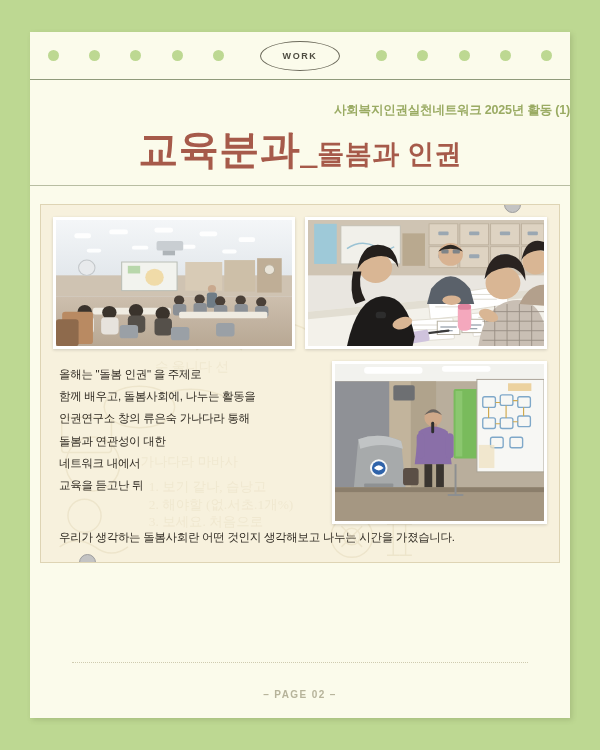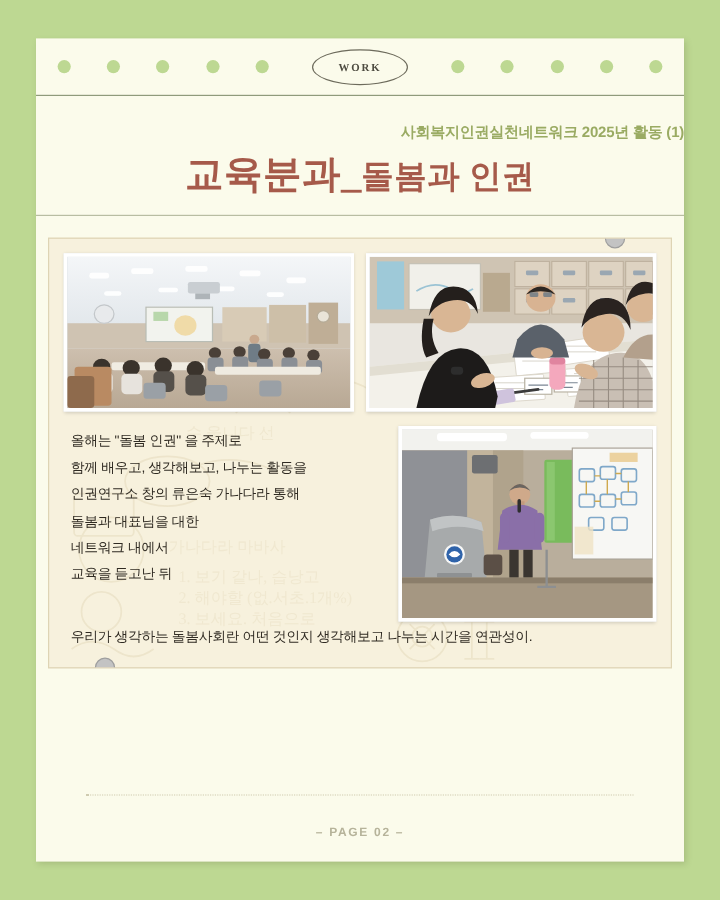--- a/index.html
+++ b/index.html
@@ -63,21 +63,21 @@
     border: 1px solid #6d6b5c;
     border-radius: 50%;
     display: flex;
     align-items: center;
     justify-content: center;
     background: transparent;
     margin: 0 6px;
   }
 
   .work-badge span {
-    font-family: Liberation Serif, serif;
+    font-family: Liberation Sans, sans-serif;
     font-size: 9px;
     letter-spacing: 1.6px;
     color: #4e4c41;
     font-weight: 600;
   }
 
   
   .title-block {
     padding-top: 22px;
     text-align: center;
@@ -97,21 +97,21 @@
 
   .main-title {
     line-height: 1;
     white-space: nowrap;
     color: #a65a4a;
     margin-bottom: 6px;
   }
 
   .main-title .big {
     font-family: Liberation Sans, sans-serif;
-    font-size: 32px;
+    font-size: 40px;
     font-weight: 700;
     letter-spacing: 0.5px;
     vertical-align: baseline;
   }
 
   .main-title .us {
     font-family: "Liberation Serif", serif;
     font-size: 34px;
     font-weight: 700;
   }
@@ -501,23 +501,23 @@
               <path d="M206 88 q10 -22 26 -20 l0 22 Z" fill="#b3a08c"></path>
             </g>
           </svg>
         </div>
 
       </div>
 
       <div class="lower-row">
         <div class="body-text">
           <span class="ln">올해는 "돌봄 인권" 을 주제로</span>
-          <span class="ln">함께 배우고, 생각해보고, 나누는 활동을</span>
+          <span class="ln">함께 배우고, 돌봄사회에, 나누는 활동을</span>
           <span class="ln">인권연구소 창의 류은숙 가나다라 통해</span>
-          <span class="ln">돌봄과 대표님을 대한</span>
+          <span class="ln">돌봄과 연관성이 대한</span>
           <span class="ln">네트워크 내에서</span>
           <span class="ln">교육을 듣고난 뒤</span>
         </div>
 
         <div class="photo photo-c">
           <svg viewBox="0 0 215 163" preserveAspectRatio="none">
             <rect width="215" height="163" fill="#cdc2b0"></rect>
 
             <rect width="215" height="18" fill="#f2f2ee"></rect>
             <rect x="30" y="3" width="60" height="7" rx="3" fill="#ffffff"></rect>
@@ -580,21 +580,21 @@
 
             <g stroke="#8d8f91" stroke-width="2" fill="none">
               <path d="M124 104 v32"></path>
               <path d="M116 136 h16"></path>
             </g>
           </svg>
         </div>
       </div>
 
       <div class="wide-lines">
-        <span class="ln">우리가 생각하는 돌봄사회란 어떤 것인지 생각해보고 나누는 시간을 연관성이.</span>
+        <span class="ln">우리가 생각하는 돌봄사회란 어떤 것인지 생각해보고 나누는 시간을 가졌습니다.</span>
       </div>
 
     </div>
   </div>
 
   <div class="footer">
     <div class="dotted-rule"></div>
     <div class="page-num">–  PAGE 02  –</div>
   </div>
 

